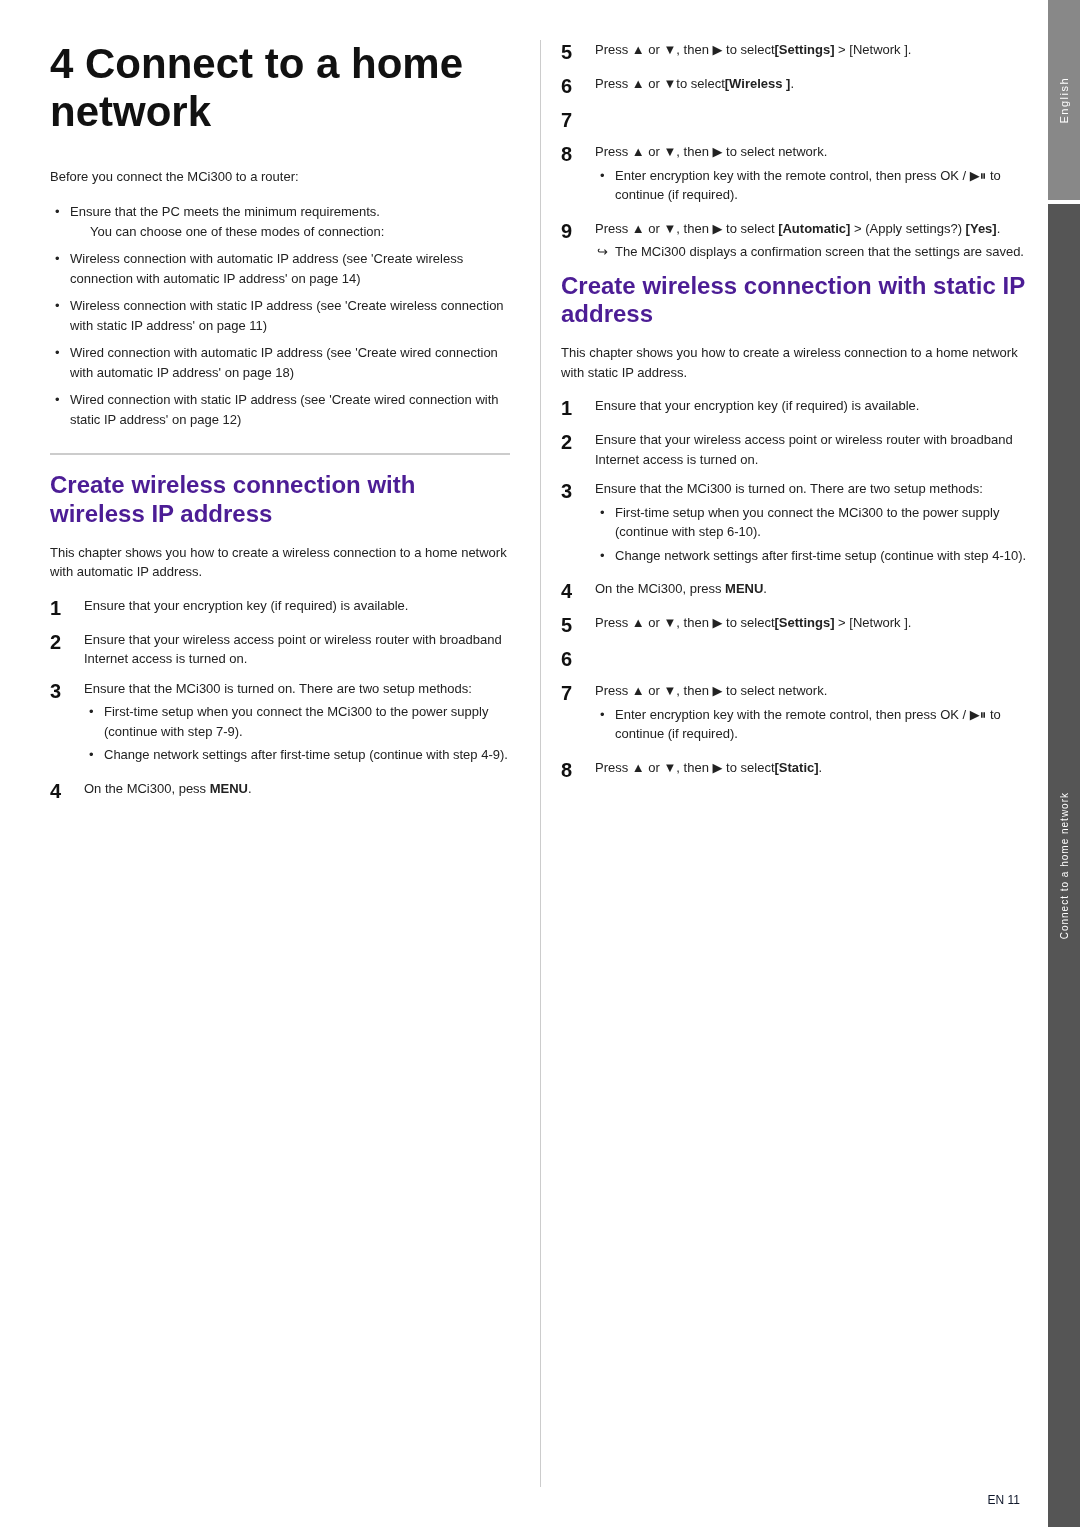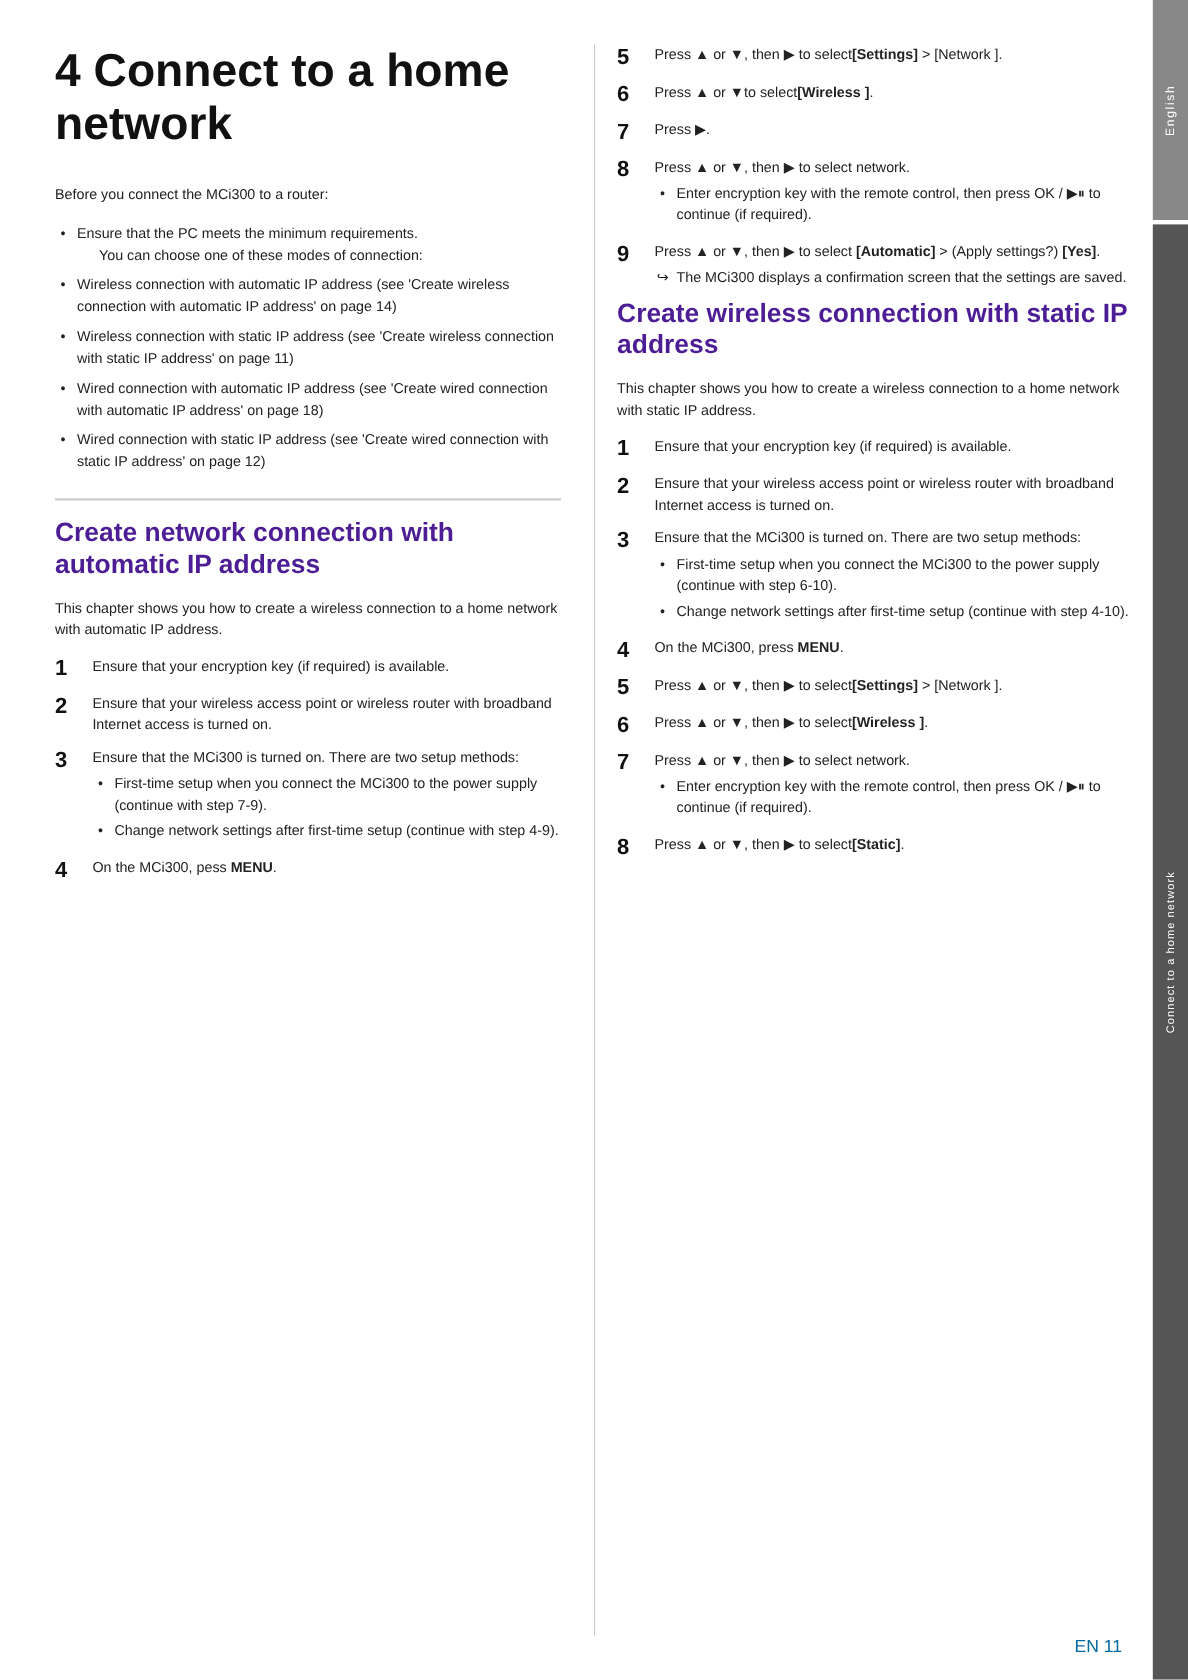--- a/index.html
+++ b/index.html
@@ -133,22 +133,22 @@
     }
     .arrow-bullet::before {
       content: "↪";
       position: absolute;
       left: 2px;
     }
     .page-footer {
       position: absolute;
       bottom: 20px;
       right: 60px;
-      font-size: 16px;
-      color: #0369a1;
+      font-size: 12px;
+      color: #0f172a;
     }
   </style>
 </head>
 <body>
 
 <div class="page-wrapper">
 
   <div class="main-content">
 
     <div class="left-column">
@@ -163,21 +163,21 @@
           <span>Ensure that the PC meets the minimum requirements.</span>
           <div class="sub-indent">You can choose one of these modes of connection:</div>
         </li>
         <li>Wireless connection with automatic IP address (see 'Create wireless connection with automatic IP address' on page 14)</li>
         <li>Wireless connection with static IP address (see 'Create wireless connection with static IP address' on page 11)</li>
         <li>Wired connection with automatic IP address (see 'Create wired connection with automatic IP address' on page 18)</li>
         <li>Wired connection with static IP address (see 'Create wired connection with static IP address' on page 12)</li>
       </ul>
 
       <hr class="section-divider">
-      <h2 class="section-title">Create network connection with automatic IP address</h2>
+      <h2 class="section-title">Create wireless connection with wireless IP address</h2>
       <p class="section-intro">This chapter shows you how to create a wireless connection to a home network with automatic IP address.</p>
 
       <div class="numbered-item">
         <span class="step-num">1</span>
         <div class="step-content">Ensure that your encryption key (if required) is available.</div>
       </div>
       <div class="numbered-item">
         <span class="step-num">2</span>
         <div class="step-content">Ensure that your wireless access point or wireless router with broadband Internet access is turned on.</div>
       </div>
@@ -208,21 +208,20 @@
         </div>
       </div>
       <div class="numbered-item">
         <span class="step-num">6</span>
         <div class="step-content">
           Press ▲ or ▼to select<span class="bold">[Wireless ]</span>.
         </div>
       </div>
       <div class="numbered-item">
         <span class="step-num">7</span>
-        <div class="step-content">Press ▶.</div>
       </div>
       <div class="numbered-item">
         <span class="step-num">8</span>
         <div class="step-content">
           Press ▲ or ▼, then ▶ to select network.
           <ul class="sub-bullet">
             <li>Enter encryption key with the remote control, then press OK / ▶⏸ to continue (if required).</li>
           </ul>
         </div>
       </div>
@@ -258,21 +257,20 @@
       <div class="numbered-item">
         <span class="step-num">4</span>
         <div class="step-content">On the MCi300, press <span class="bold">MENU</span>.</div>
       </div>
       <div class="numbered-item">
         <span class="step-num">5</span>
         <div class="step-content">Press ▲ or ▼, then ▶ to select<span class="bold">[Settings]</span> &gt; [Network ].</div>
       </div>
       <div class="numbered-item">
         <span class="step-num">6</span>
-        <div class="step-content">Press ▲ or ▼, then ▶ to select<span class="bold">[Wireless ]</span>.</div>
       </div>
       <div class="numbered-item">
         <span class="step-num">7</span>
         <div class="step-content">
           Press ▲ or ▼, then ▶ to select network.
           <ul class="sub-bullet">
             <li>Enter encryption key with the remote control, then press OK / ▶⏸ to continue (if required).</li>
           </ul>
         </div>
       </div>

